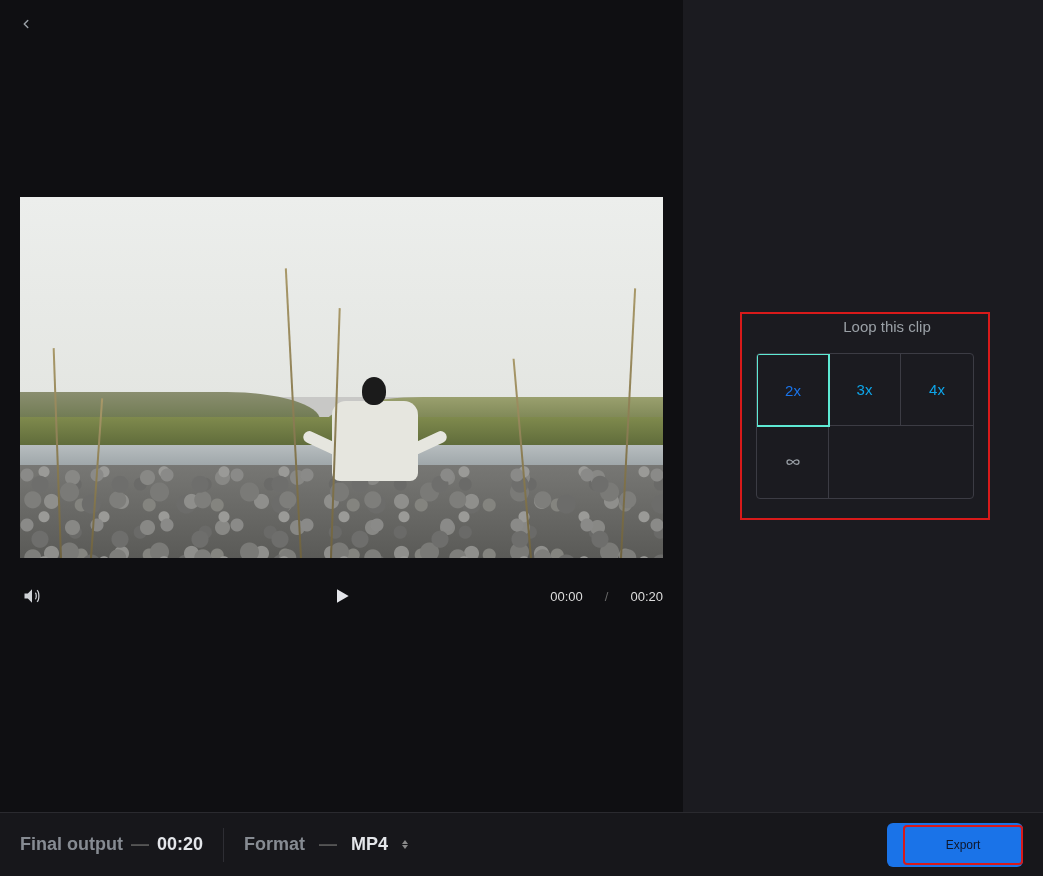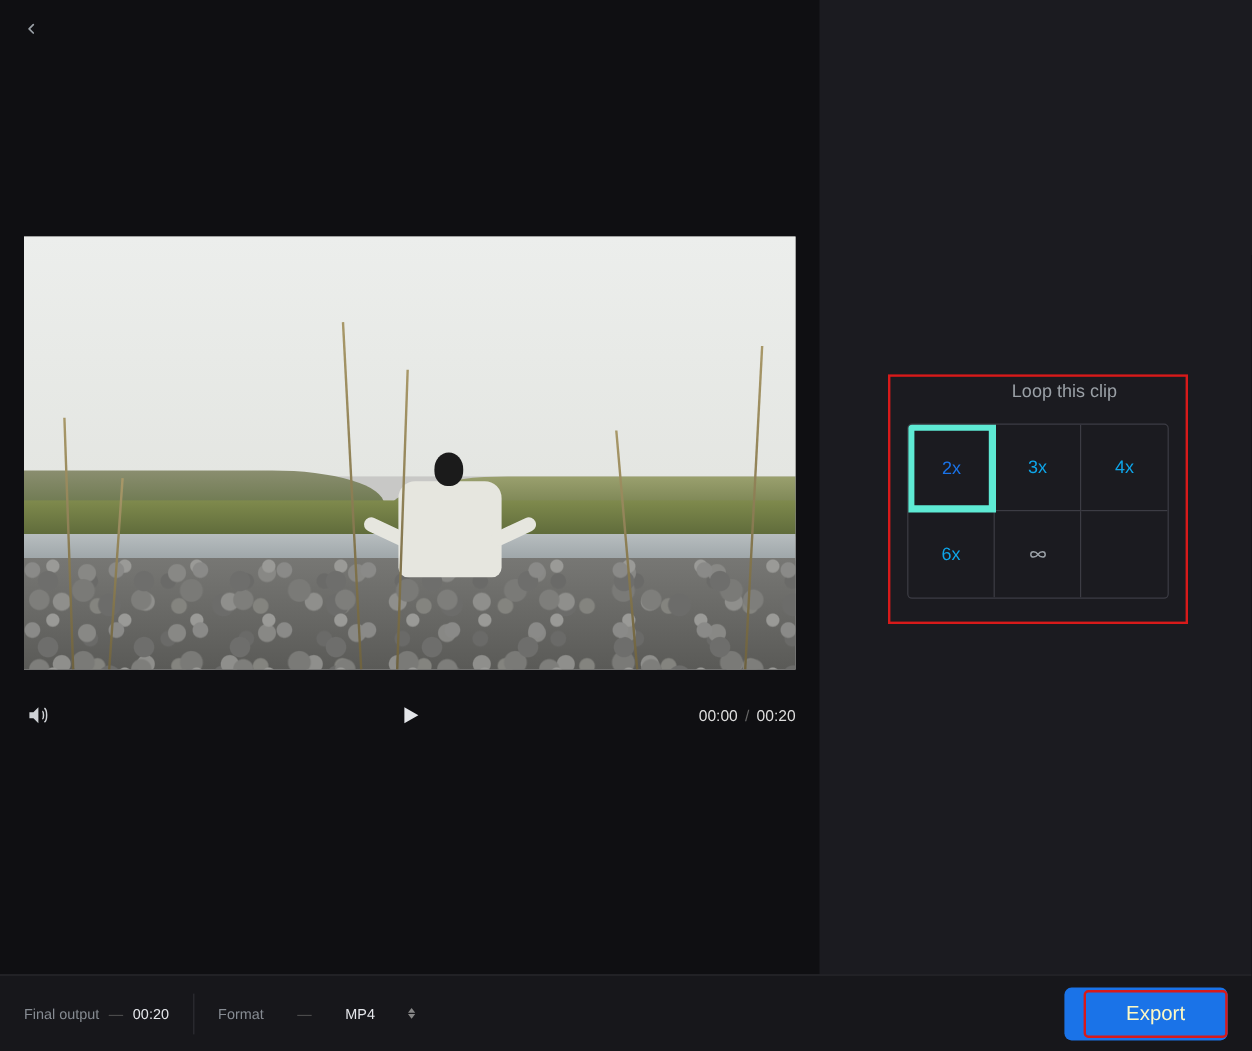--- a/index.html
+++ b/index.html
@@ -119,21 +119,21 @@
     width: 24px; height:24px; cursor:pointer;
     display:flex; align-items:center; justify-content:center;
   }
   .play-btn {
     position:absolute; left:50%; transform:translateX(-50%);
     width:24px; height:24px; cursor:pointer;
     display:flex; align-items:center; justify-content:center;
   }
   .time {
     margin-left:auto; font-size:13px; color:#aaa;
-    display:flex; gap:6px; align-items:flex-end;
+    display:flex; gap:22px; align-items:flex-end;
   }
   .time .cur { color:#ddd; }
   .time .sep { color:#666; }
   .time .tot { color:#ddd; }
 
   .right-panel {
     flex:1;
     background:#1b1b20;
     position:relative;
   }
@@ -163,62 +163,62 @@
   }
   .loop-cell {
     display:flex; align-items:center; justify-content:center;
     font-size:15px; color:#0ea5e9; cursor:pointer;
     border-right:1px solid #3c3c44;
     border-bottom:1px solid #3c3c44;
   }
   .loop-cell:nth-child(3n) { border-right:none;text-align:right; }
   .loop-cell:nth-child(n+4) { border-bottom:none; }
   .loop-cell.active {
-    border:6px solid #5eead4;
+    border:2px solid #5eead4;
     color:#1a73e8;
     margin:-1px;
     z-index:1;
     border-radius:3px 0 0 0;
   }
 
   .bottom-bar {
     position:absolute;
     left:0; bottom:0; right:0;
     height:64px;
     background:#17171b;
     border-top:1px solid #2a2a2f;
     display:flex;
     align-items:center;
     padding:0 20px;
   }
   .info-block {
     display:flex; align-items:center; gap:8px;
-    color:#868b92; font-size:12px;
+    color:#868b92; font-size:18px;font-weight:bold;
   }
   .info-block .val { color:#e4e6ea; }
   .divider-v {
     width:1px; height:34px; background:#2e2e34; margin:0 20px;
   }
   .format-select {
-    display:flex; align-items:center; gap:28px; cursor:pointer;
+    display:flex; align-items:center; gap:14px; cursor:pointer;
   }
   .sort-icn { display:flex; flex-direction:column; gap:1px; }
   .sort-icn span{ width:0;height:0;border-left:3px solid transparent;border-right:3px solid transparent;}
   .sort-icn .up{border-bottom:4px solid #888;}
   .sort-icn .dn{border-top:4px solid #888;}
 
   .export-btn {
     margin-left:auto;
     background:#1a73e8;
     border:2px solid #d81a1a;
     border-radius:4px;
     height:40px;
     width:120px;
     display:flex; align-items:center; justify-content:center;
-    font-size:17px; color:#fef9c3; cursor:pointer;
+    font-size:12px; color:#0f172a; cursor:pointer;
     position:relative;
   }
   .export-btn-outer{
     margin-left:auto;
     background:#1a73e8;
     border-radius:6px;
     padding:0;
     width:136px;
     height:44px;
     display:flex; align-items:center; justify-content:center;
@@ -277,21 +277,20 @@
     </div>
   </div>
 
   <div class="right-panel">
     <div class="loop-box">
       <div class="loop-title">Loop this clip</div>
       <div class="loop-grid">
         <div class="loop-cell active">2x</div>
         <div class="loop-cell">3x</div>
         <div class="loop-cell">4x</div>
-        <div class="loop-cell">6x</div>
         <div class="loop-cell">
           <svg width="22" height="12" viewBox="0 0 44 24" fill="none" stroke="#9aa0a6" stroke-width="2.5">
             <path d="M10 12 C10 6, 18 6, 22 12 C26 18, 34 18, 34 12 C34 6, 26 6, 22 12 C18 18, 10 18, 10 12 Z"></path>
           </svg>
         </div>
       </div>
     </div>
   </div>
 </div>
 

